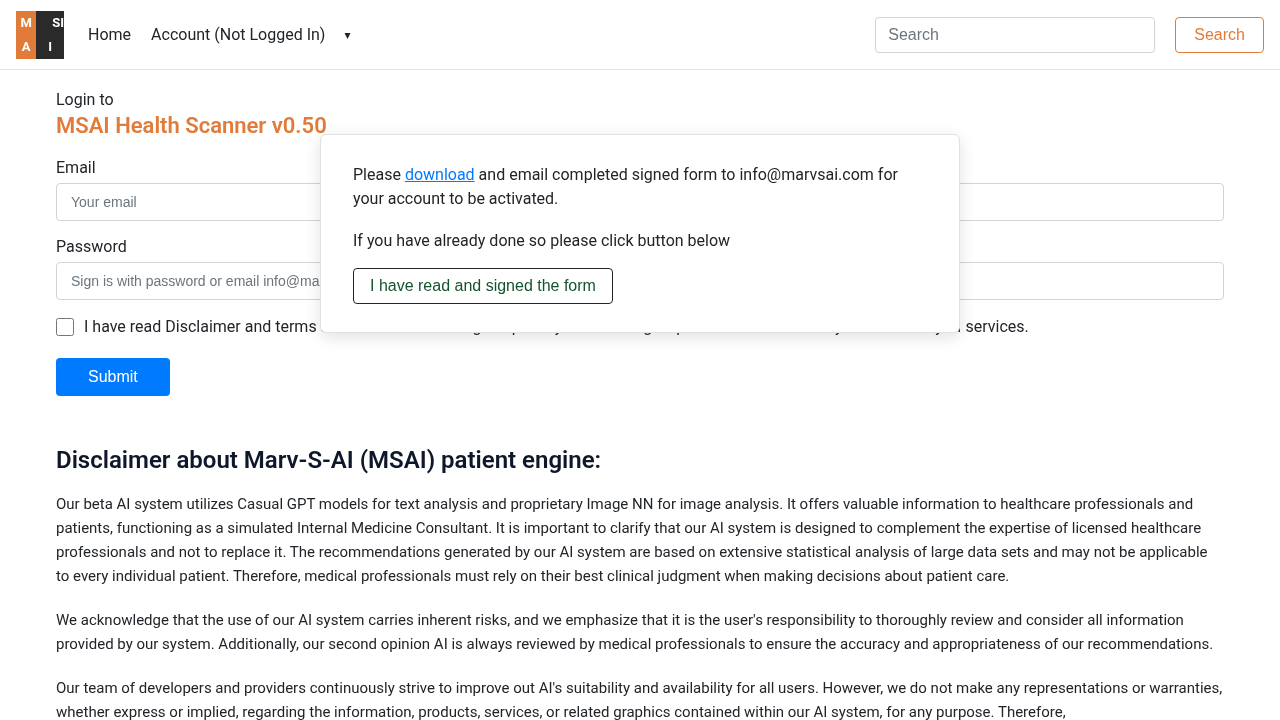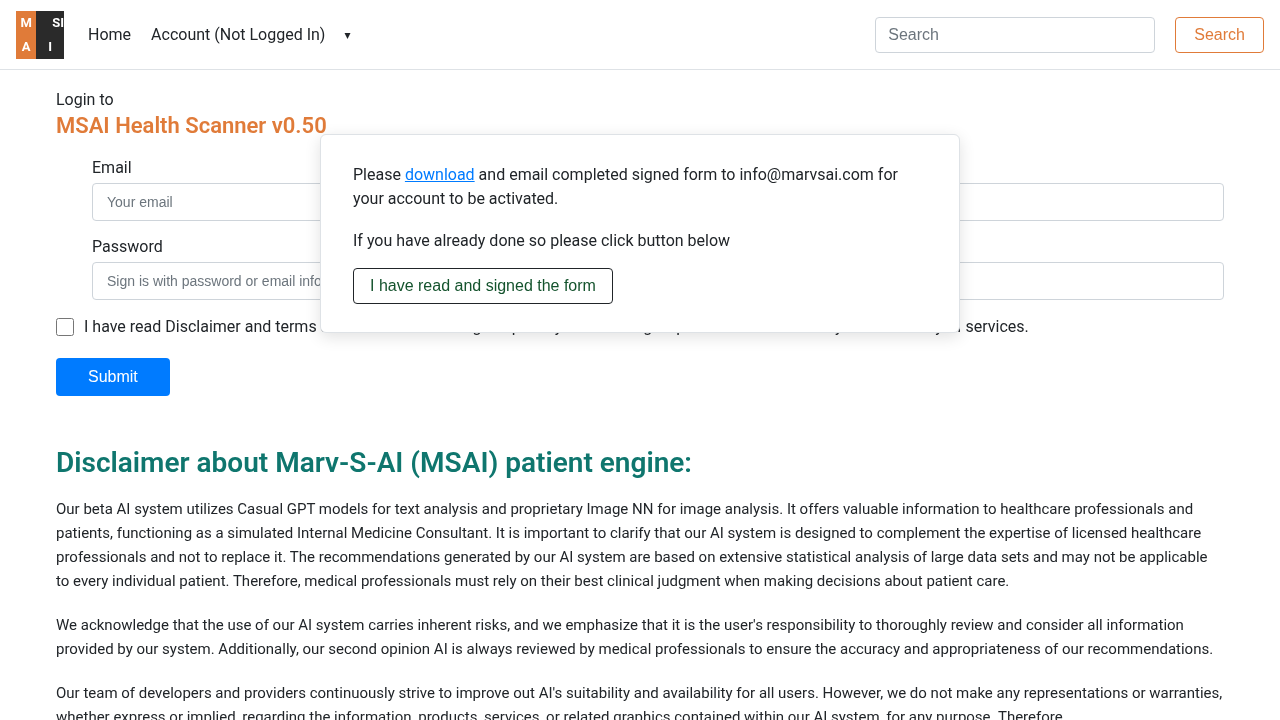--- a/index.html
+++ b/index.html
@@ -146,21 +146,20 @@
       color: #14532d;
       cursor: pointer;
     }
 
     
     .form-section {
       margin-top: 20px;
     }
     .form-group {
       margin-bottom: 16px;
-      margin-left: 36px;
     }
     .form-label {
       display: block;
       font-size: 16px;
       color: #212529;
       margin-bottom: 6px;
     }
     .form-input {
       width: 100%;
       border: 1px solid #ced4da;
@@ -197,23 +196,23 @@
       padding: 10px 32px;
       font-size: 16px;
       cursor: pointer;
     }
 
     
     .disclaimer-section {
       margin-top: 50px;
     }
     .disclaimer-title {
-      font-size: 28px;
+      font-size: 24px;
       font-weight: 600;
-      color: #0f766e;
+      color: #0f172a;
       margin-bottom: 18px;
     }
     .disclaimer-text {
       font-size: 15px;
       color: #212529;
       line-height: 1.6;
       margin-bottom: 20px;
     }
   </style>
 </head>

